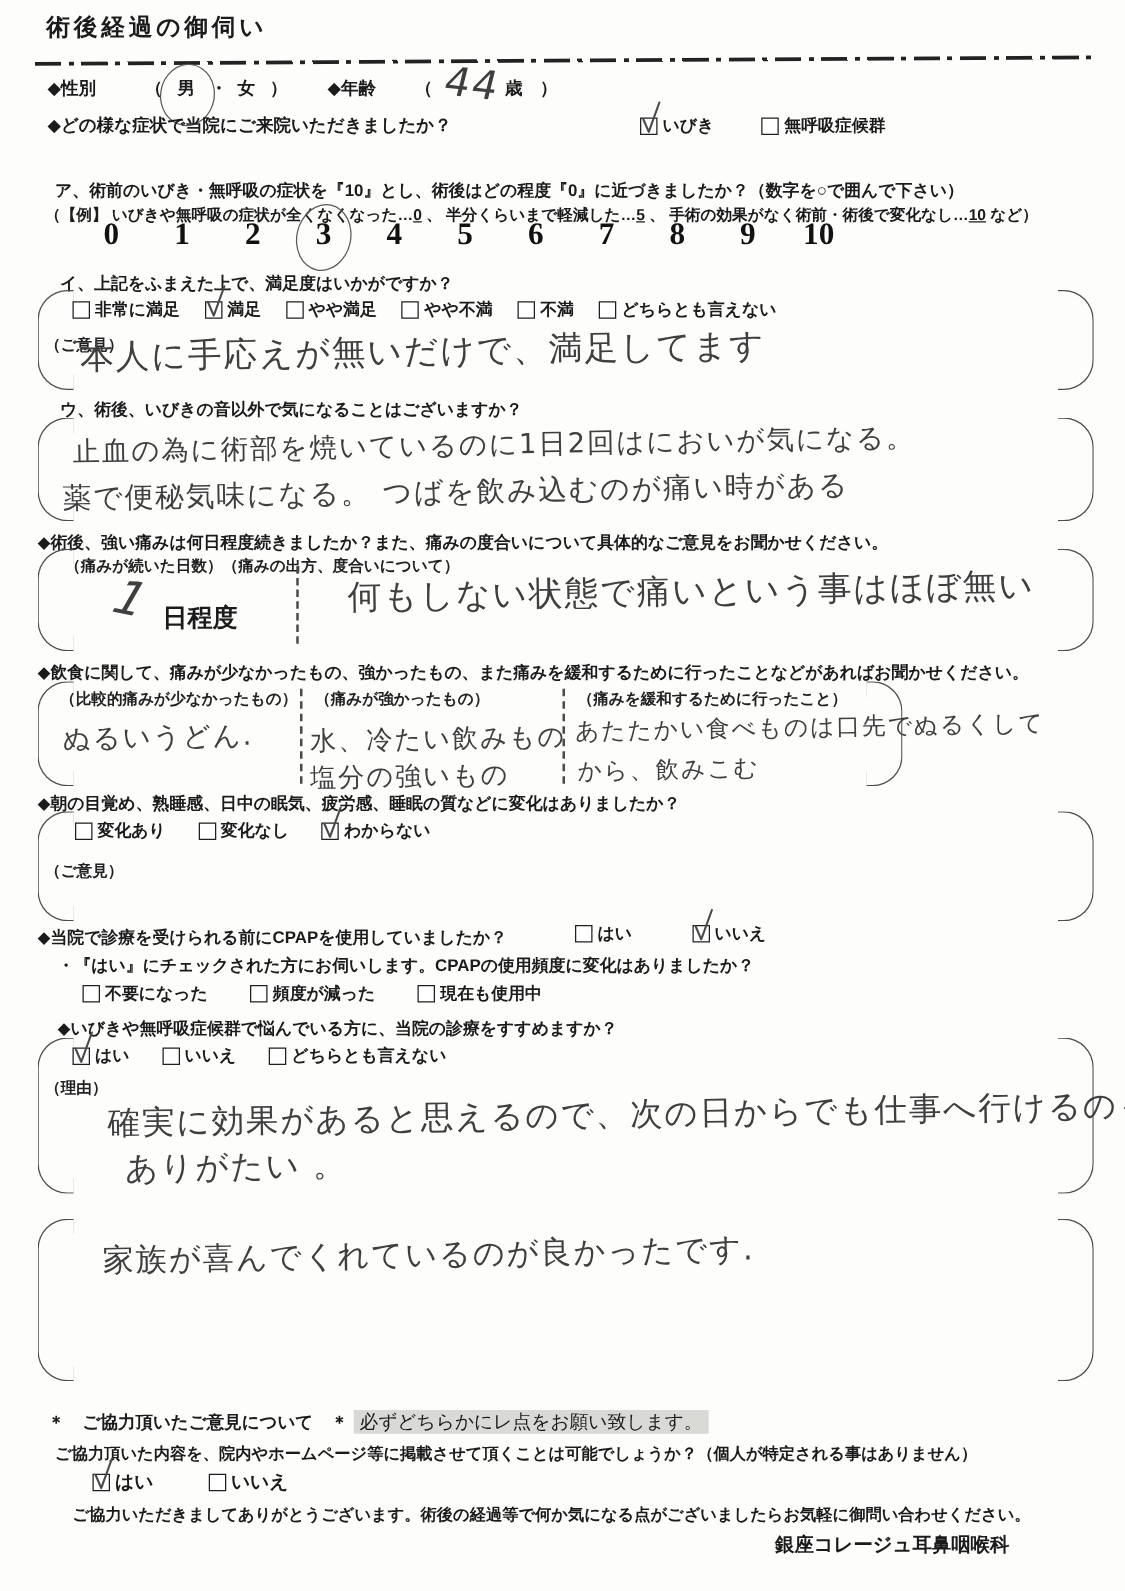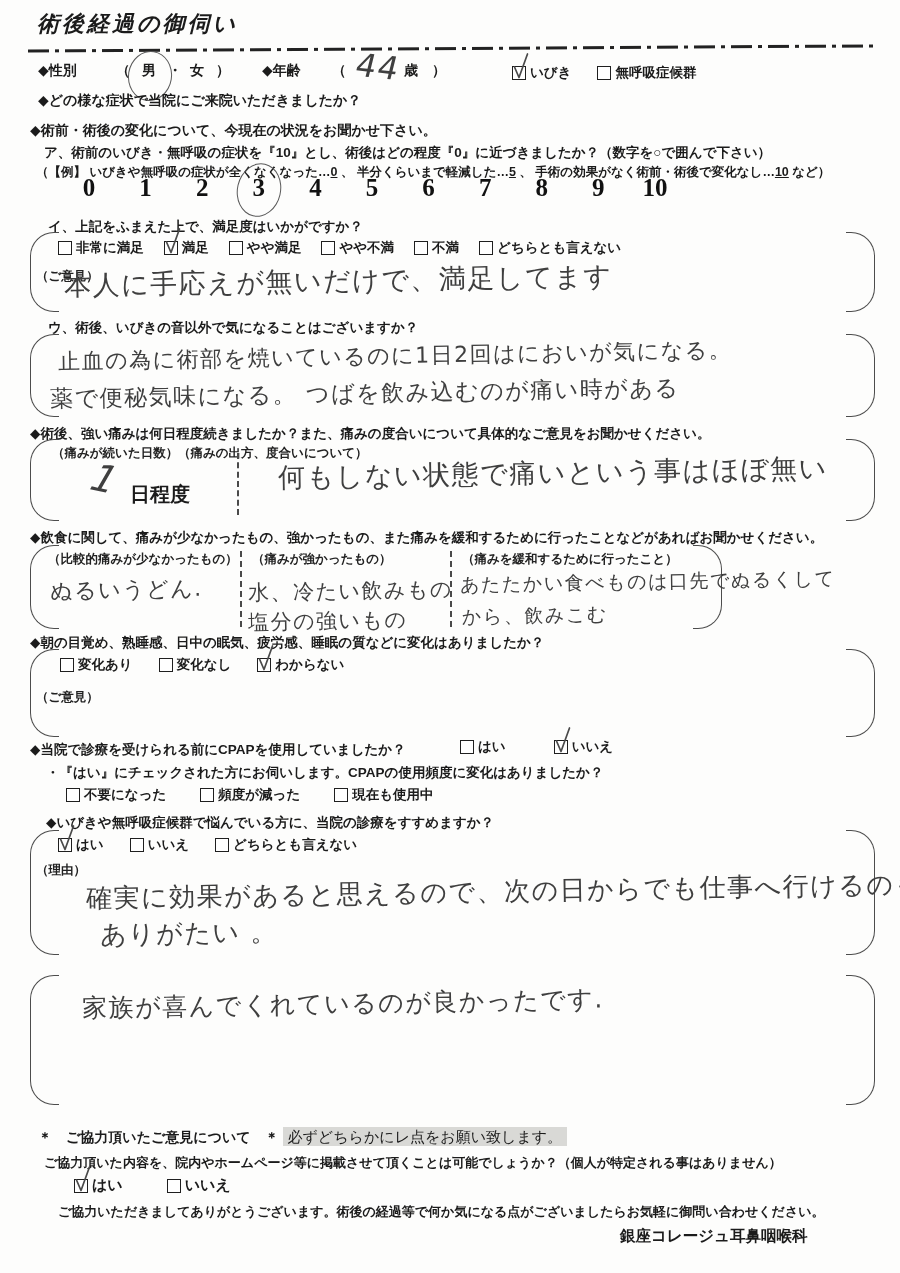--- a/index.html
+++ b/index.html
@@ -2,21 +2,21 @@
 <html><head>
 <meta charset="utf-8">
 <style>
   html,body { margin:0; padding:0; background:#e8e8e4; }
   .page {
     position:relative; width:900px; height:1273px; margin:0 auto;
     background:#fdfdfc; overflow:hidden;
     font-family:"Liberation Sans","DejaVu Sans",sans-serif; color:#1b1b1b;
   }
   .abs { position:absolute; white-space:nowrap; }
-  .title { font-size:22px; font-weight:bold; letter-spacing:3px;font-style:italic; }
+  .title { font-size:19px; font-weight:bold; letter-spacing:3px; }
   .rule {
     position:absolute; height:3.4px;
     background-image:repeating-linear-gradient(90deg,#222 0 21px,transparent 21px 27px,#222 27px 31px,transparent 31px 37px);
     transform:rotate(-0.35deg);
   }
   .h14 { font-size:14px; font-weight:bold; }
   .h13 { font-size:13.5px; font-weight:bold; }
   .small-lbl { font-size:12.5px; font-weight:bold; color:#222; }
   .u { text-decoration:underline; }
   
@@ -63,36 +63,35 @@
   <div class="abs h14" style="left:190px; top:62px;">女</div>
   <div class="abs h14" style="left:216px; top:62px;">）</div>
   <div class="circ" style="left:128px; top:51px; width:42px; height:48px; transform:rotate(9deg);"></div>
   <div class="abs h14" style="left:262px; top:62px;">◆年齢</div>
   <div class="abs h14" style="left:332px; top:62px;">（</div>
   <div class="hw" style="left:356px; top:48px; font-size:32px; transform:rotate(6deg) skewX(-8deg);">44</div>
   <div class="abs h14" style="left:404px; top:62px;">歳</div>
   <div class="abs h14" style="left:432px; top:62px;">）</div>
 
   <div class="abs h14" style="left:38px; top:92px;">◆どの様な症状で当院にご来院いただきましたか？</div>
-  <div class="row" style="left:512px; top:64px; gap:26px;">
+  <div class="row" style="left:512px; top:92px; gap:38px;">
     <span class="cb">
       <span class="bx">
         <svg class="tick" viewBox="0 0 17 28">
             <path d="M2.5 15 L7 25.5 L15.5 2"></path>
           </svg>
       </span>
       <span class="lb">いびき</span>
     </span>
     <span class="cb">
       <span class="bx"></span>
       <span class="lb">無呼吸症候群</span>
     </span>
   </div>
 
-  <div class="abs h14" style="left:30px; top:122px;">◆術前・術後の変化について、今現在の状況をお聞かせ下さい。</div>
   <div class="abs h13" style="left:44px; top:144px;">ア、術前のいびき・無呼吸の症状を『10』とし、術後はどの程度『0』に近づきましたか？（数字を○で囲んで下さい）</div>
   <div class="abs" style="left:36px; top:164px; font-size:12.5px; font-weight:bold;">
     <span>（【例】 いびきや無呼吸の症状が全くなくなった…</span><span class="u">0</span><span> 、 半分くらいまで軽減した…</span><span class="u">5</span><span> 、 手術の効果がなく術前・術後で変化なし…</span><span class="u">10</span><span> など）</span>
   </div>
   <div class="scale" style="left:72px; top:174px; width:600px;">
     <span class="num">0</span>
     <span class="num">1</span>
     <span class="num">2</span>
     <span class="num"><span>3</span><span class="circ" style="left:-5px; top:-11px; width:42px; height:52px; transform:rotate(13deg);"></span></span>
     <span class="num">4</span>

